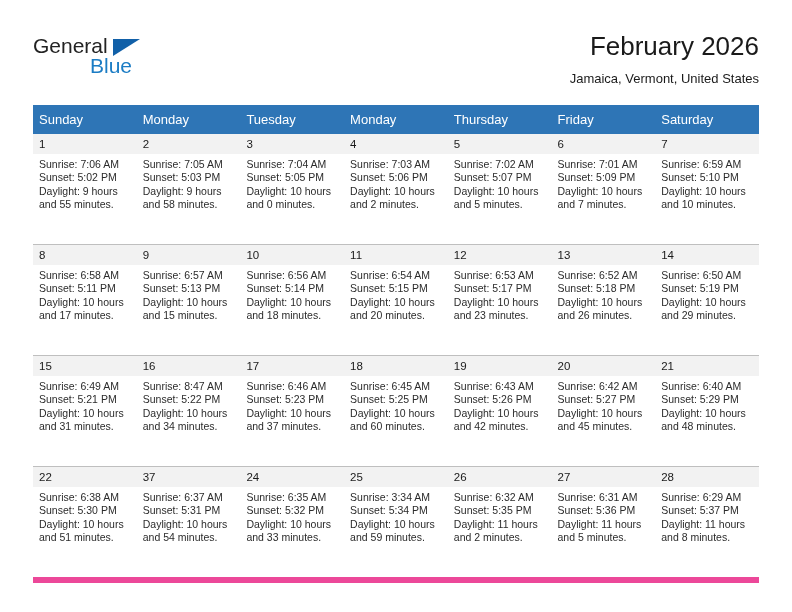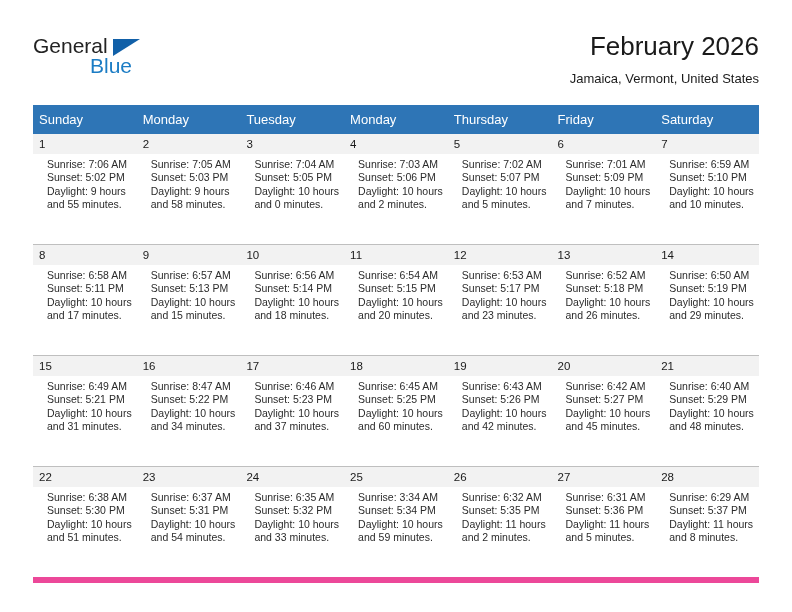--- a/index.html
+++ b/index.html
@@ -119,21 +119,20 @@
     color: #1a1a1a;
     padding: 3px 0 3px 6px;
     height: 14px;
     line-height: 14px;
   }
   .info {
     padding: 4px 6px 0 6px;
     font-size: 10.5px;
     line-height: 13.4px;
     color: #2b2b2b;
-    margin-left: 8px;
   }
   .info div {
     white-space: nowrap;
   }
   .week-sep td {
     border-top: 1px solid #bfbfbf;
   }
   .week-sep-last td {
     border-bottom: 6px solid #ec4899;
   }
@@ -370,21 +369,21 @@
           <td>
             <div class="daynum">22</div>
             <div class="info">
               <div>Sunrise: 6:38 AM</div>
               <div>Sunset: 5:30 PM</div>
               <div>Daylight: 10 hours</div>
               <div>and 51 minutes.</div>
             </div>
           </td>
           <td>
-            <div class="daynum">23</div>
+            <div class="daynum">37</div>
             <div class="info">
               <div>Sunrise: 6:37 AM</div>
               <div>Sunset: 5:31 PM</div>
               <div>Daylight: 10 hours</div>
               <div>and 54 minutes.</div>
             </div>
           </td>
           <td>
             <div class="daynum">24</div>
             <div class="info">

